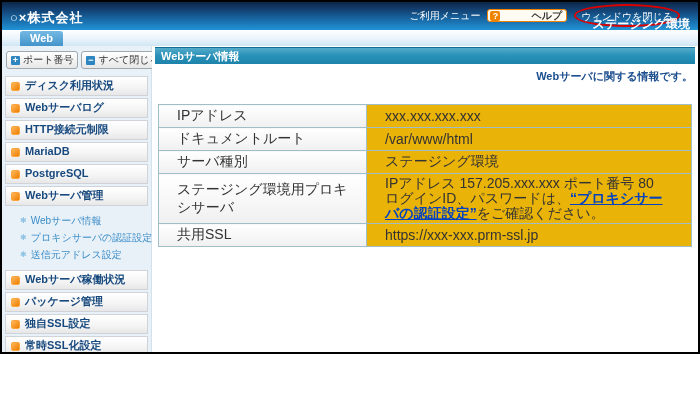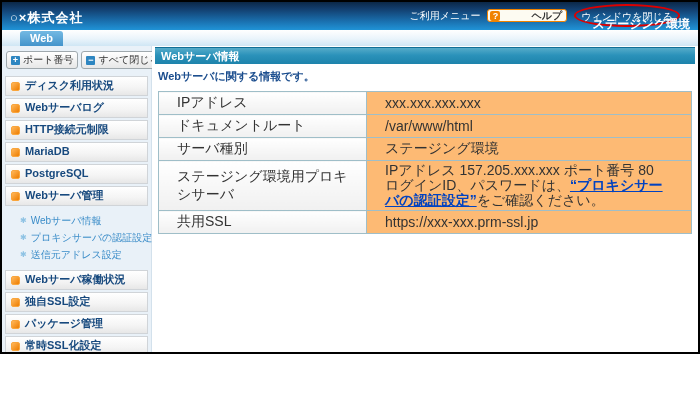--- a/index.html
+++ b/index.html
@@ -38,25 +38,25 @@
     background:linear-gradient(135deg,#ffb85c 0%,#ee7d00 100%); border:1px solid #f9a53c; }
   .submenu { padding:3px 2px 5px 15px; }
   .sub-item { display:flex; align-items:center; gap:4px; margin:3px 0; cursor:pointer; }
   .sub-bullet { color:#8fc3e4; font-size:8px; line-height:10px; }
   .sub-label { color:#3a8cc8; font-size:10px; text-decoration:none; white-space:nowrap; }
 
   
   .main { flex:1; background:#fff; padding:1px 3px; }
   .main-title { height:17px; line-height:16px; background:linear-gradient(to bottom,#55abc9 0%,#2b92ba 45%,#1d83ab 100%);
     border-top:1px solid #116f96; color:#fff; font-size:11px; font-weight:bold; padding:0 6px; }
-  .main-desc { font-size:11px; font-weight:bold; color:#1c4e8e; margin:5px 2px 7px 3px; }
+  .main-desc { font-size:11px; font-weight:bold; color:#1c4e8e; margin:5px 2px 20px 3px;text-align:right; }
   table.info { border-collapse:collapse; margin-left:3px; width:534px; }
   table.info td { border:1px solid #9fbec8; font-size:14px; padding:2px 18px; color:#333; vertical-align:middle; }
   td.cell-label { width:208px; background:linear-gradient(to bottom,#ffffff,#f0f0f0); }
-  td.cell-value { background:#fdba74; }
+  td.cell-value { background:#eab308; }
   tr.r-single { height:18px; }
   tr.r-double { height:35px; }
   .v-line { line-height:15px; }
   .cell-link { color:#0242c0; font-weight:bold; text-decoration:underline; cursor:pointer; }
 </style>
 </head>
 <body>
 
 <div class="screen">
 
@@ -130,25 +130,25 @@
           <span class="sub-bullet">✱</span>
           <a class="sub-label">送信元アドレス設定</a>
         </div>
       </div>
       <div class="menu-item">
         <span class="mi-icon"></span>
         <span>Webサーバ稼働状況</span>
       </div>
       <div class="menu-item">
         <span class="mi-icon"></span>
-        <span>独自SSL設定</span>
+        <span>パッケージ管理</span>
       </div>
       <div class="menu-item">
         <span class="mi-icon"></span>
-        <span>パッケージ管理</span>
+        <span>独自SSL設定</span>
       </div>
       <div class="menu-item">
         <span class="mi-icon"></span>
         <span>常時SSL化設定</span>
       </div>
       <div class="menu-item">
         <span class="mi-icon"></span>
         <span>Webマルチドメイン設定</span>
       </div>
     </div>

